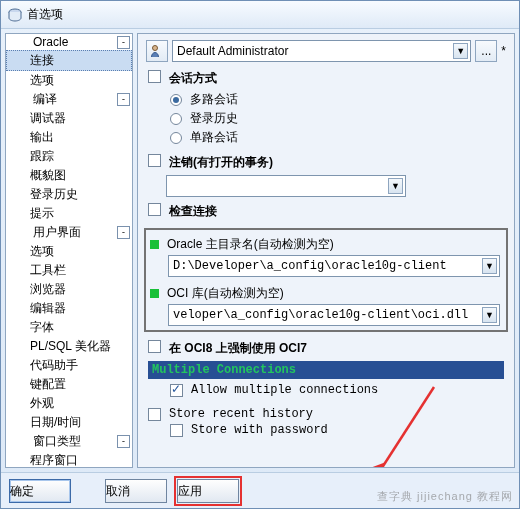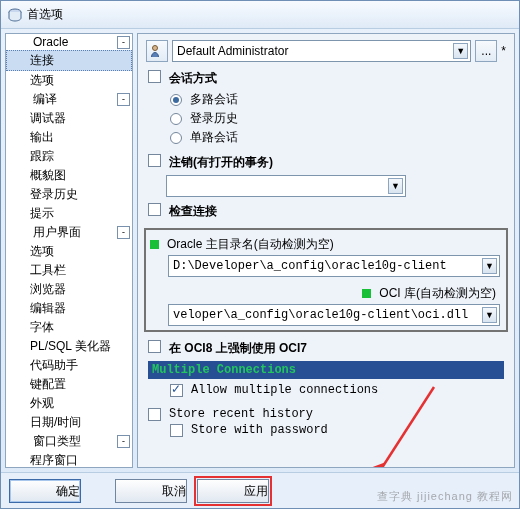--- a/index.html
+++ b/index.html
@@ -25,21 +25,21 @@
   .radio { width: 12px; height: 12px; border: 1px solid #75879c; border-radius: 50%; display: inline-block; vertical-align: middle; margin-right: 4px; background: #fff; position: relative; flex-shrink: 0; }
   .radio.sel::after { content: ""; position: absolute; top: 2px; left: 2px; width: 6px; height: 6px; background: #3b6aa0; border-radius: 50%; }
   .heading { font-weight: bold; margin: 2px 0 4px -18px; display: flex; align-items: flex-start; gap: 4px; }
   .field-row { display: flex; align-items: center; gap: 4px; margin: 2px 4px; }
   .input { height: 22px; background: #fff; border: 1px solid #7e95ae; padding: 0 4px; font-family: "Courier New", monospace; display: flex; align-items: center; position: relative; flex: 1; }
   .input .arrow { position: absolute; right: 2px; top: 2px; width: 15px; height: 16px; background: linear-gradient(#f4f8fc,#d8e4f0); border: 1px solid #8ea5bf; display: flex; align-items: center; justify-content: center; font-size: 9px; }
   .redbox { border: 2px solid #737373; margin: 2px 6px; padding: 4px 6px 4px 22px; }
   .greensq { width: 9px; height: 9px; background: #18c038; display: inline-block; margin-right: 4px; vertical-align: middle; flex-shrink: 0; }
   .mc-header { background: #274f94; color: #22c55e; font-weight: bold; font-family: "Courier New", monospace; padding: 2px 4px; margin: 4px 0 4px -18px; }
   .footer { position: absolute; bottom: 0; left: 0; right: 0; height: 36px; display: flex; align-items: center; padding: 0 8px; gap: 10px; background: #e7effa; border-top: 1px solid #b9cde2; }
-  .btn { width: 72px; height: 24px; border: 1px solid #6f85a0; background: linear-gradient(#fefefe,#e1e8f1); text-align: right; line-height: 22px; cursor: default; }
+  .btn { width: 62px; height: 24px; border: 1px solid #6f85a0; background: linear-gradient(#fefefe,#e1e8f1); text-align: left; line-height: 22px; cursor: default; }
   .btn.primary { border: 1px solid #3c6aa8; box-shadow: 0 0 0 1px #a8c6ec inset; }
   .btn.redframe { outline: 2px solid #e53131; outline-offset: 1px; }
   .watermark { position: absolute; right: 6px; bottom: 4px; color: rgba(120,120,120,0.6); font-size: 11px; letter-spacing: 1px; pointer-events: none; }
   .arrow-annot { position: absolute; pointer-events: none; }
   .mono { font-family: "Courier New", monospace; }
 </style>
 </head>
 <body>
 
 <div class="window">
@@ -154,21 +154,21 @@
 
       <div class="redbox">
         <div class="field-row" style="margin-left:-18px;">
             <span class="greensq"></span>
             <span>Oracle 主目录名(自动检测为空)</span>
           </div>
         <div class="input" style="margin-bottom:8px;">
           <span class="mono">D:\Developer\a_config\oracle10g-client</span>
           <span class="arrow">▼</span>
         </div>
-        <div class="field-row" style="margin-left:-18px;justify-content:flex-end;">
+        <div class="field-row" style="margin-left:-18px;">
             <span class="greensq"></span>
             <span>OCI 库(自动检测为空)</span>
           </div>
         <div class="input">
           <span class="mono">veloper\a_config\oracle10g-client\oci.dll</span>
           <span class="arrow">▼</span>
         </div>
       </div>
 
       <div class="section" style="padding-top:4px;">

